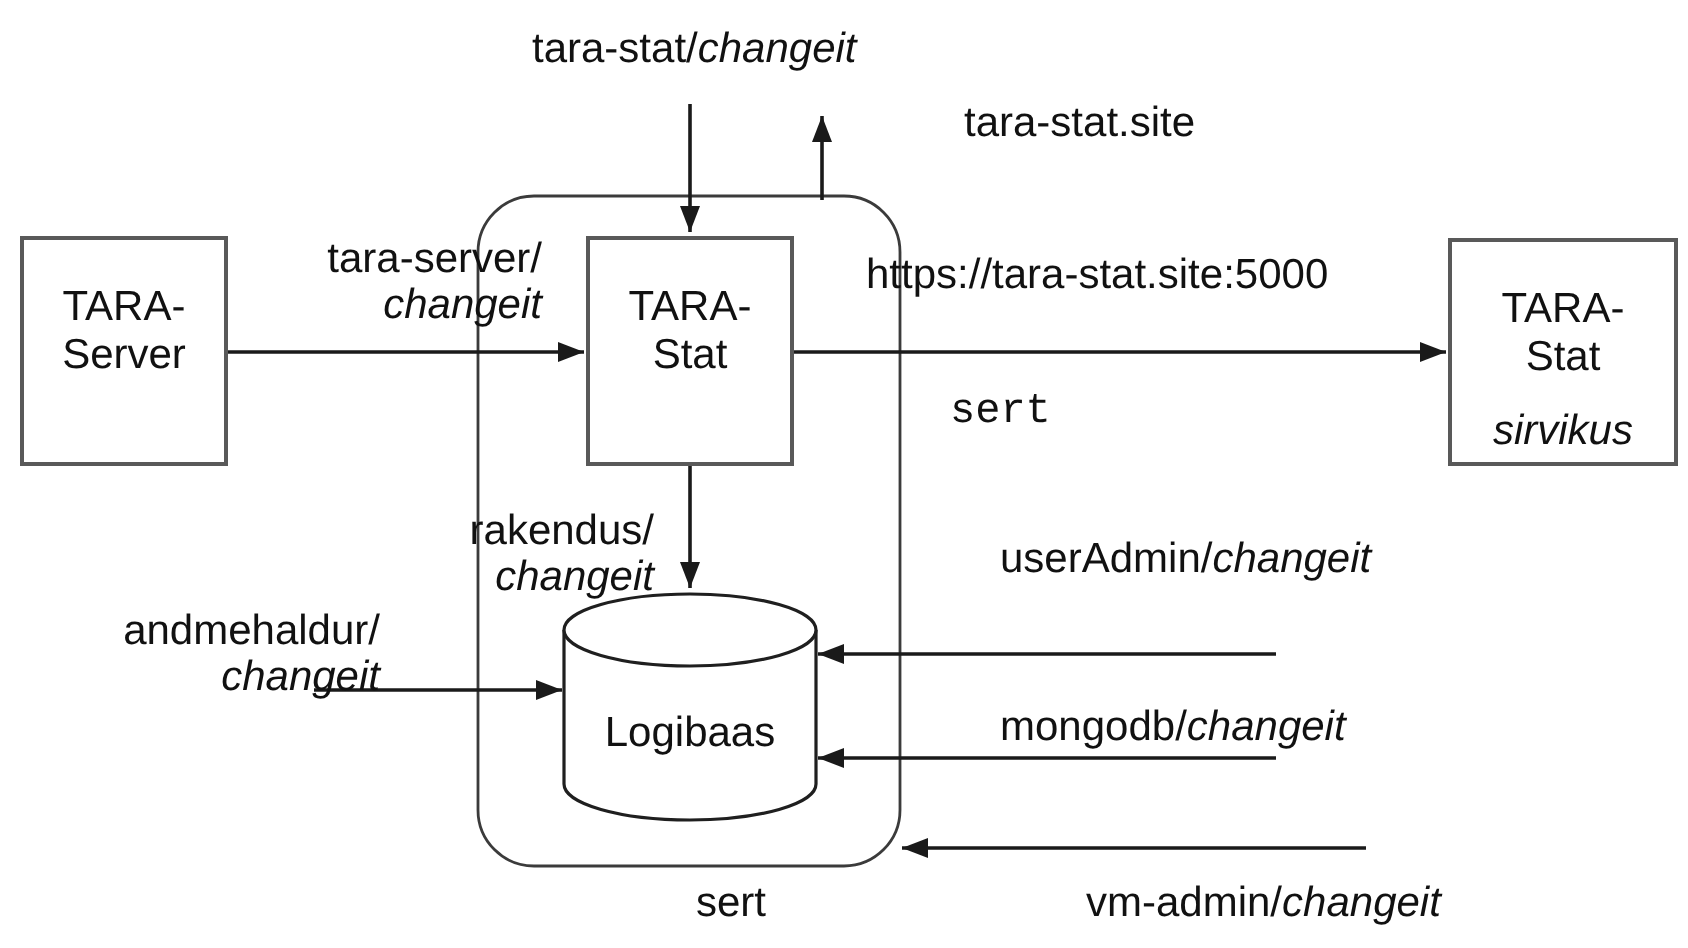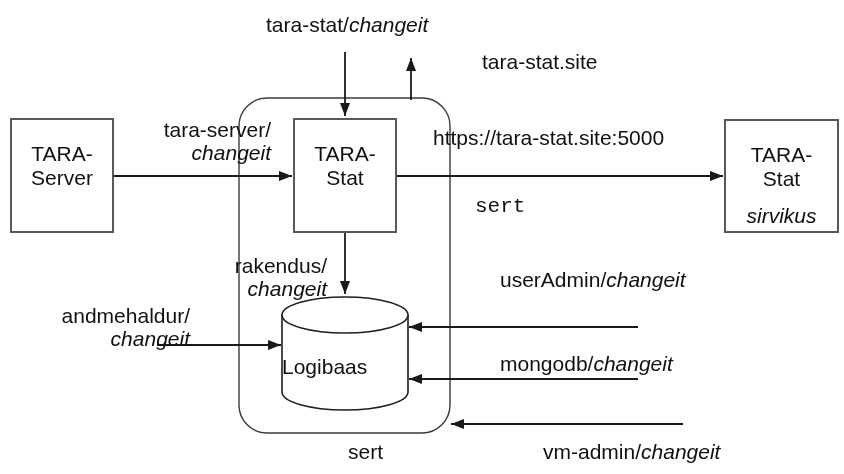--- a/index.html
+++ b/index.html
@@ -24,21 +24,21 @@
   .lbl-tara-stat-cred   { left:266px; top:13px;  }
   .lbl-site             { left:482px; top:50px;  }
   .lbl-tara-server-cred { left:145px; top:118px; width:126px; }
   .lbl-https            { left:433px; top:126px; }
   .lbl-sert             { left:475px; top:195px;font-family:Liberation Mono, monospace; }
   .lbl-rakendus         { left:226px; top:242px; width:101px;margin-top:12px; }
   .lbl-andmehaldur      { left:40px;  top:304px; width:150px; }
   .lbl-useradmin        { left:500px; top:268px; }
   .lbl-mongodb          { left:500px; top:352px; }
   .lbl-vmadmin          { left:502px; top:440px;margin-left:41px; }
-  .lbl-logibaas         { left:282px; top:355px; width:126px; }
+  .lbl-logibaas         { left:282px; top:355px; width:126px; text-align:center; }
   .lbl-root             { left:348px; top:440px; }
 </style>
 </head>
 <body>
 
 <div class="canvas">
 
   <svg class="layer" width="844" height="474" viewBox="0 0 844 474">
     <defs>
       <marker id="ah" markerUnits="userSpaceOnUse" markerWidth="14" markerHeight="11" refX="13" refY="5.5" orient="auto">

